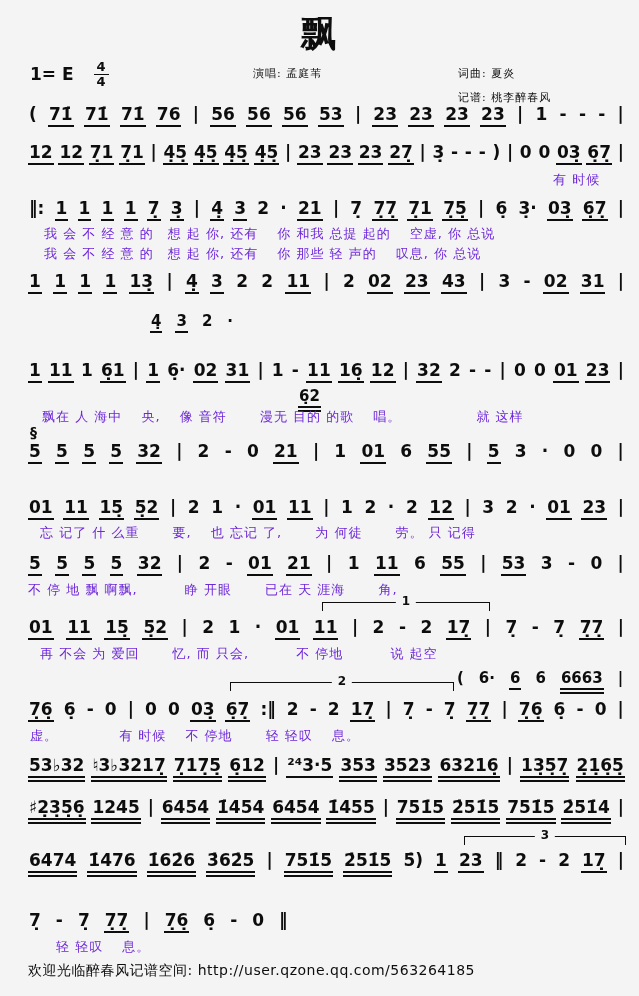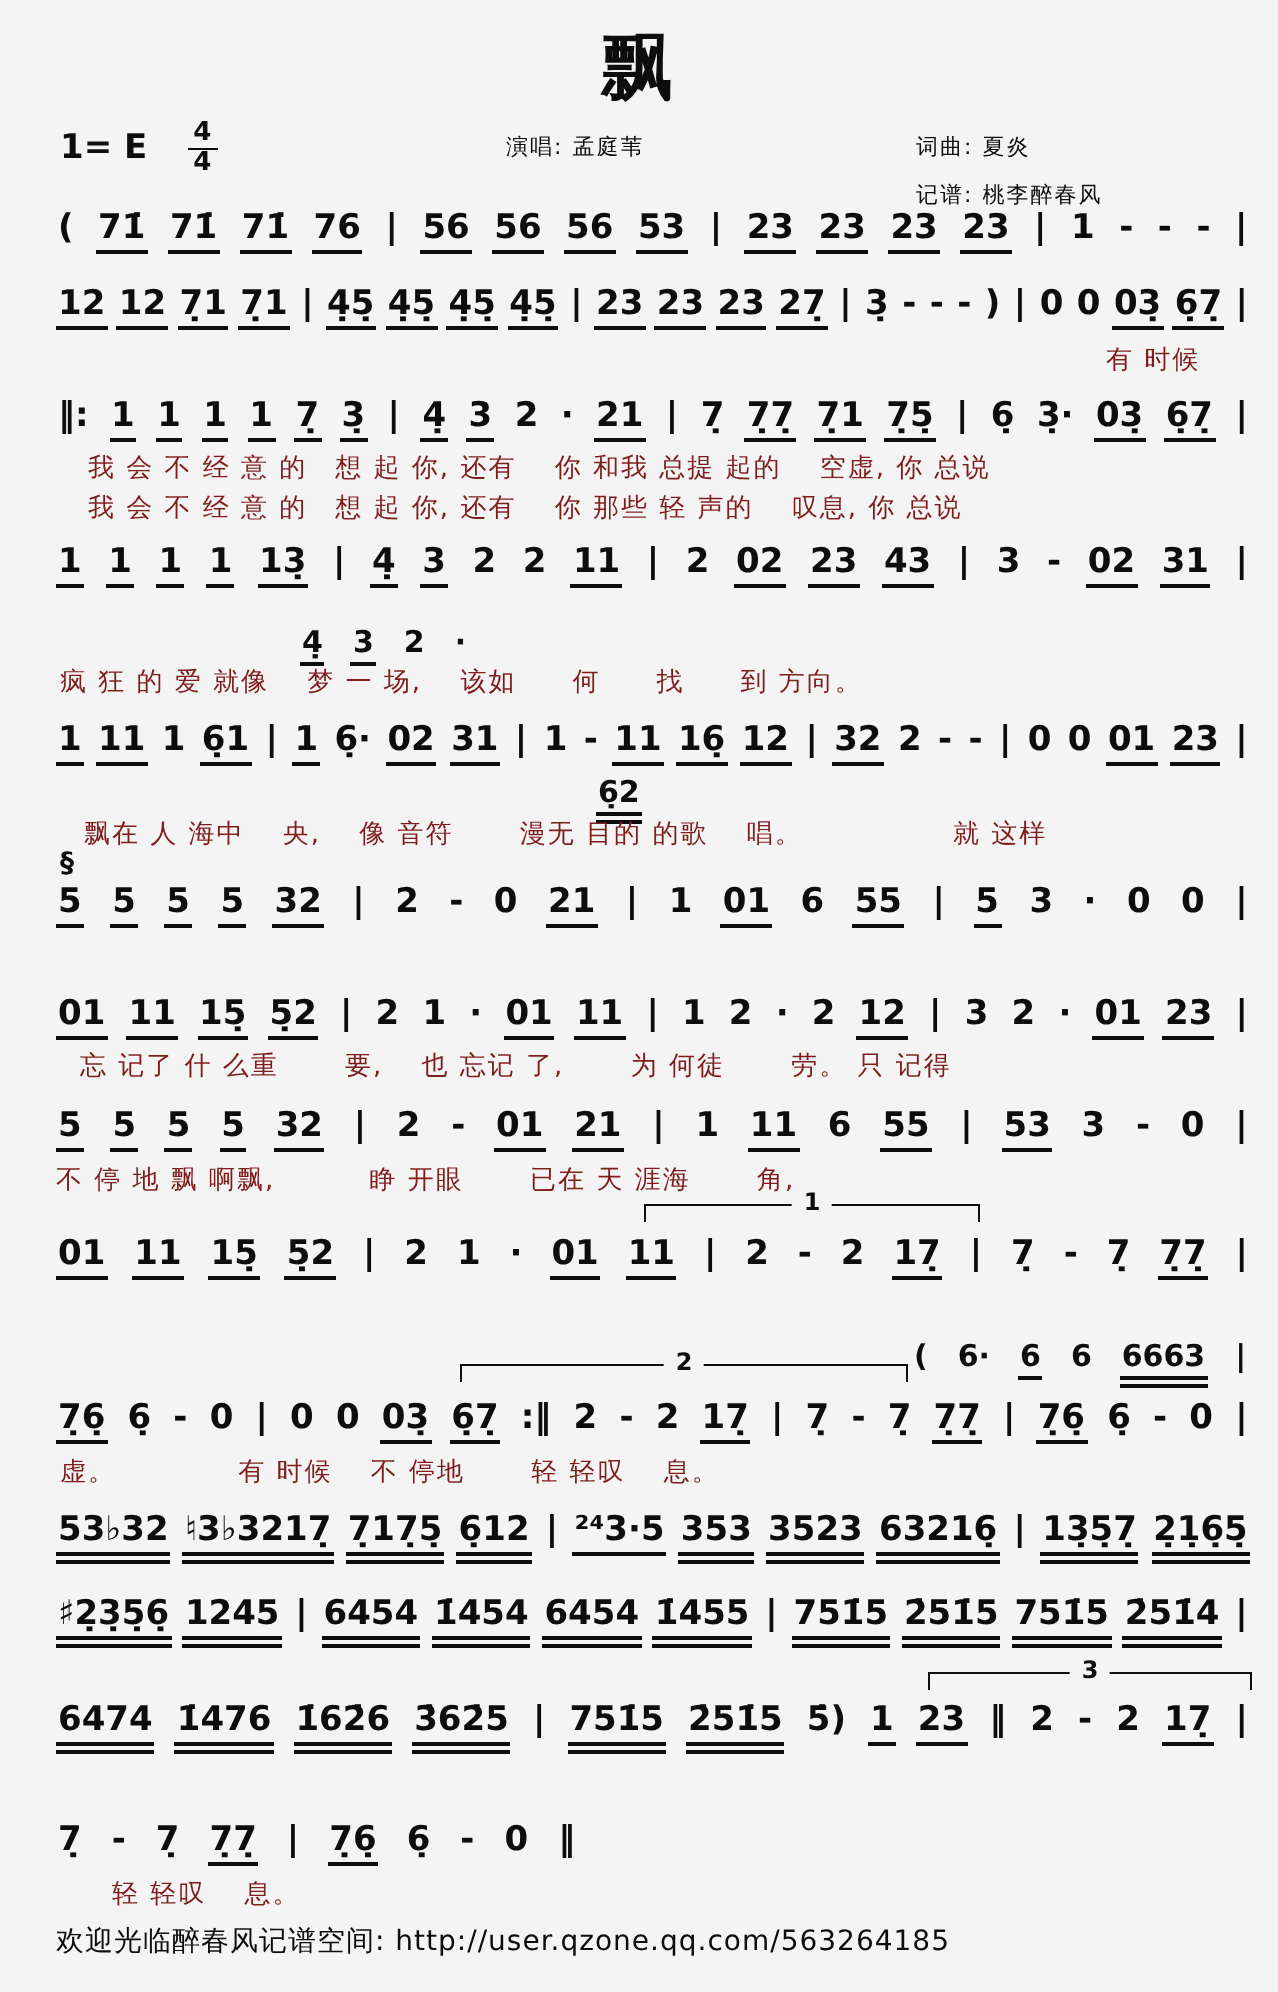--- a/index.html
+++ b/index.html
@@ -20,21 +20,21 @@
 
   .notes{position:absolute;left:28px;right:14px;display:flex;
          justify-content:space-between;align-items:baseline;
          font-weight:700;font-size:17px;white-space:nowrap}
   .notes .tok{line-height:1.25;padding:0 1px}
   .u1{border-bottom:2px solid #0d0d0d;padding-bottom:2px}
   .u2{border-bottom:6px double #0d0d0d;padding-bottom:1px}
   .ns{right:auto;display:inline-flex;justify-content:flex-start;gap:13px}
   .small-notes{font-size:15px}
 
-  .lyric{position:absolute;font-size:13px;letter-spacing:1px;white-space:pre;color:#7f1d1d}
+  .lyric{position:absolute;font-size:13px;letter-spacing:1px;white-space:pre;color:#6d28d9}
 
   .volta{position:absolute;height:8px;border:1.5px solid #0d0d0d;border-bottom:none}
   .volta-label{position:absolute;top:-8px;left:50%;transform:translateX(-50%);
                background:#f4f4f4;padding:0 6px;font-size:12px;font-weight:700;line-height:1}
   .segno{position:absolute;font-size:14px;font-weight:700}
   .footer{position:absolute;top:962px;left:28px;font-size:14px;letter-spacing:.5px}
 </style>
 </head>
 <body>
 
@@ -159,21 +159,20 @@
       <span class="tok u1">02</span>
       <span class="tok u1">31</span>
       <span class="tok">|</span>
     </div>
   <div class="notes ns small-notes" style="top:312px;left:150px">
       <span class="tok u1">4̣</span>
       <span class="tok u1">3</span>
       <span class="tok">2</span>
       <span class="tok">·</span>
     </div>
-  <div class="lyric" style="top:332px;left:30px">疯 狂 的 爱 就像　 梦 一 场,　 该如　　何　　找　　到 方向。</div>
 
   <div class="notes" style="top:360px">
       <span class="tok u1">1</span>
       <span class="tok u1">11</span>
       <span class="tok">1</span>
       <span class="tok u1">6̣1</span>
       <span class="tok">|</span>
       <span class="tok u1">1</span>
       <span class="tok">6̣·</span>
       <span class="tok u1">02</span>
@@ -298,20 +297,21 @@
       <span class="tok">-</span>
       <span class="tok">2</span>
       <span class="tok u1">17̣</span>
       <span class="tok">|</span>
       <span class="tok">7̣</span>
       <span class="tok">-</span>
       <span class="tok">7̣</span>
       <span class="tok u1">7̣7̣</span>
       <span class="tok">|</span>
     </div>
+  <div class="lyric" style="top:645px;left:40px">再 不会 为 爱回　　 忆, 而 只会,　　　 不 停地　　　 说 起空</div>
 
   <div class="volta" style="top:682px;left:230px;width:222px">
     <span class="volta-label">2</span>
   </div>
   <div class="notes ns small-notes" style="top:669px;left:456px">
       <span class="tok">(</span>
       <span class="tok">6·</span>
       <span class="tok u1">6</span>
       <span class="tok">6</span>
       <span class="tok u2">6663</span>

